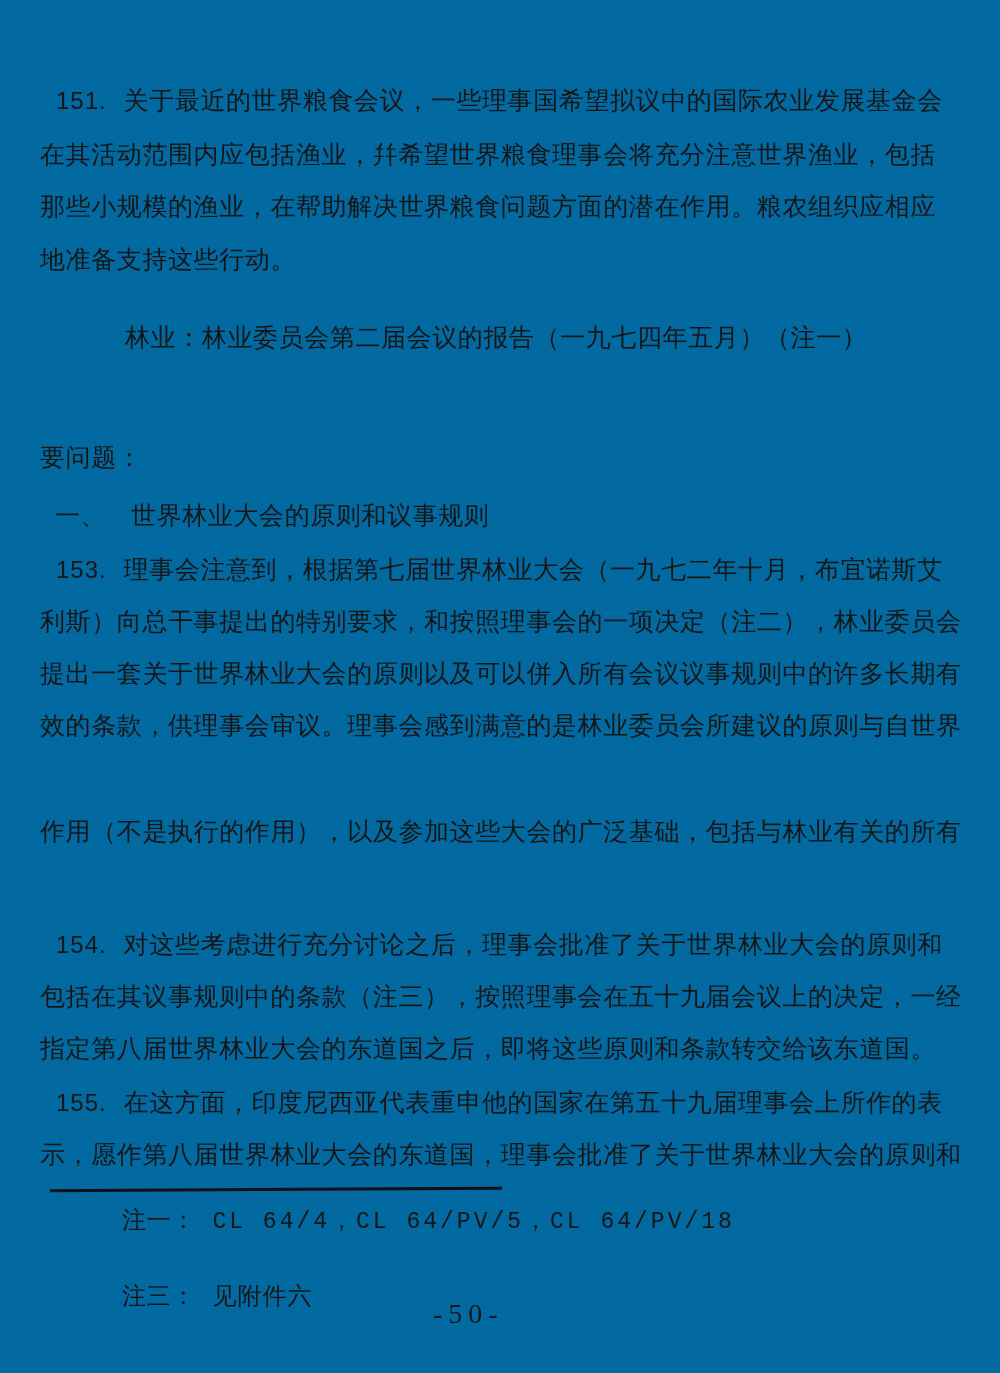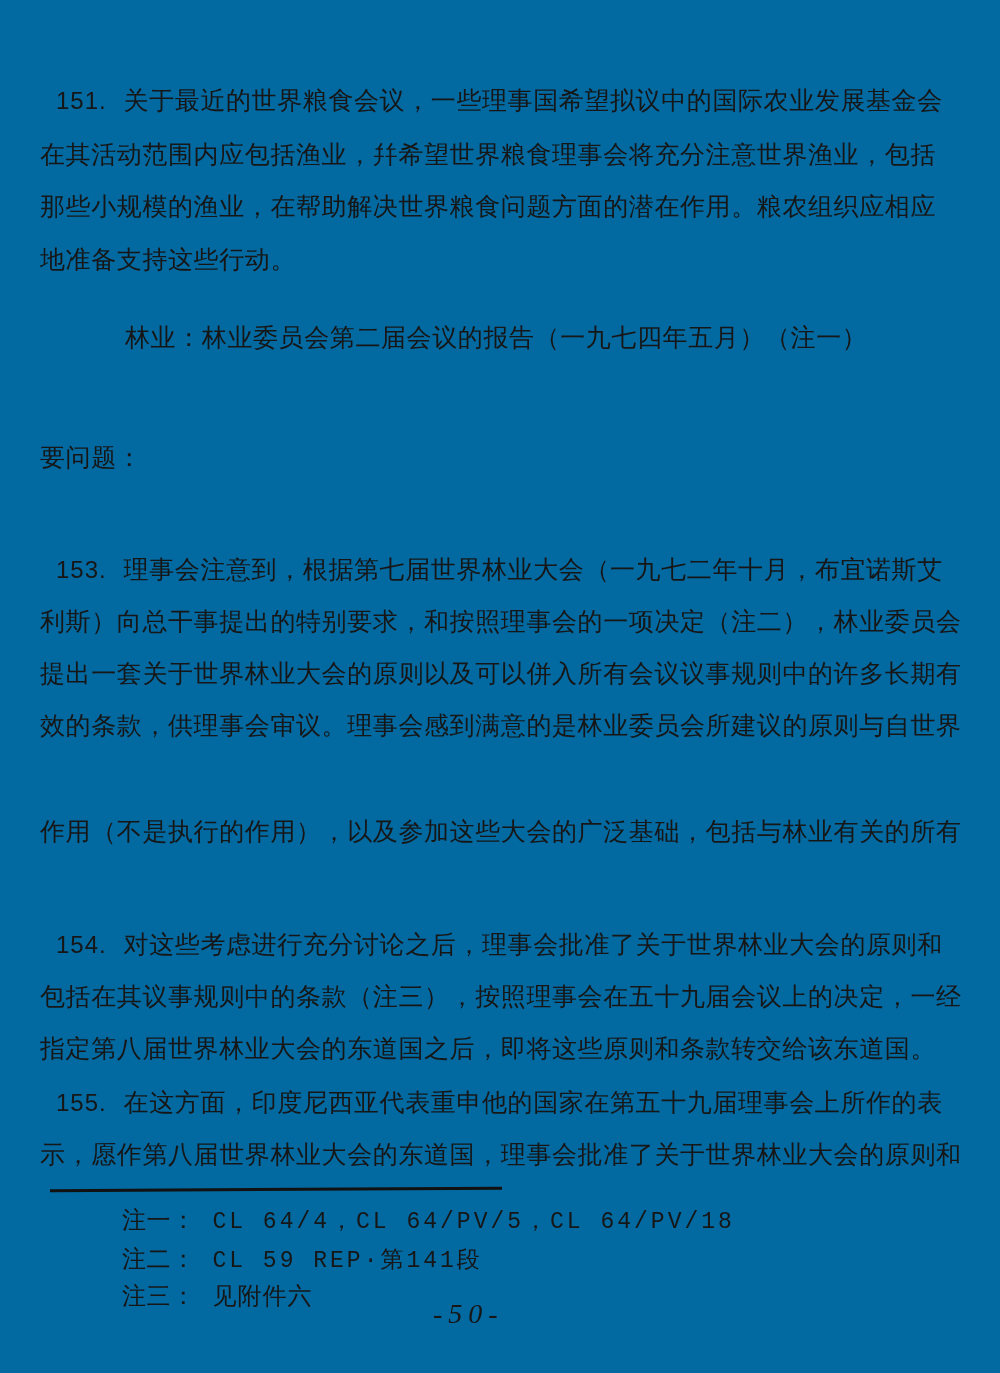--- a/index.html
+++ b/index.html
@@ -41,21 +41,20 @@
     position:absolute;
     left:50px;top:1188px;
     width:452px;height:3px;
     background:#111;
     transform:rotate(-0.3deg);
   }
   .pagenum{
     position:absolute;
     left:433px;top:1298px;
     font-size:28px;
-    font-style:italic;
     letter-spacing:6px;
     font-family:"Liberation Serif", serif;
   }
 </style>
 </head>
 <body>
 
 <div class="page">
 
   <div class="line first" style="top:86px">
@@ -63,20 +62,24 @@
     <span>关于最近的世界粮食会议，一些理事国希望拟议中的国际农业发展基金会</span>
   </div>
   <div class="line" style="top:140px">在其活动范围内应包括渔业，幷希望世界粮食理事会将充分注意世界渔业，包括</div>
   <div class="line" style="top:192px">那些小规模的渔业，在帮助解决世界粮食问题方面的潜在作用。粮农组织应相应</div>
   <div class="line" style="top:245px">地准备支持这些行动。</div>
 
   <div class="line heading" style="top:323px">林业：林业委员会第二届会议的报告（一九七四年五月）（注一）</div>
 
   <div class="line" style="top:443px">要问题：</div>
 
+  <div class="line section" style="top:501px">
+    <span class="sec-marker">一、</span>
+    <span>世界林业大会的原则和议事规则</span>
+  </div>
 
   <div class="line first" style="top:555px">
     <span class="pnum">153.</span>
     <span>理事会注意到，根据第七届世界林业大会（一九七二年十月，布宜诺斯艾</span>
   </div>
   <div class="line" style="top:607px">利斯）向总干事提出的特别要求，和按照理事会的一项决定（注二），林业委员会</div>
   <div class="line" style="top:659px">提出一套关于世界林业大会的原则以及可以併入所有会议议事规则中的许多长期有</div>
   <div class="line" style="top:711px">效的条款，供理事会审议。理事会感到满意的是林业委员会所建议的原则与自世界</div>
   <div class="line" style="top:817px">作用（不是执行的作用），以及参加这些大会的广泛基础，包括与林业有关的所有</div>
 
@@ -92,24 +95,20 @@
     <span>在这方面，印度尼西亚代表重申他的国家在第五十九届理事会上所作的表</span>
   </div>
   <div class="line" style="top:1140px">示，愿作第八届世界林业大会的东道国，理事会批准了关于世界林业大会的原则和</div>
 
   <div class="separator"></div>
 
   <div class="line footnote" style="top:1205px">
     <span class="fn-label">注一：</span>
     <span class="fn-ref">CL 64/4，CL 64/PV/5，CL 64/PV/18</span>
   </div>
-  <div class="line footnote" style="top:1244px">
-    <span class="fn-label">注二：</span>
-    <span class="fn-ref">CL 59 REP·第141段</span>
-  </div>
   <div class="line footnote" style="top:1281px">
     <span class="fn-label">注三：</span>
     <span class="fn-ref-cjk">见附件六</span>
   </div>
 
   <div class="pagenum">-50-</div>
 
 </div>
 
 </body></html>

